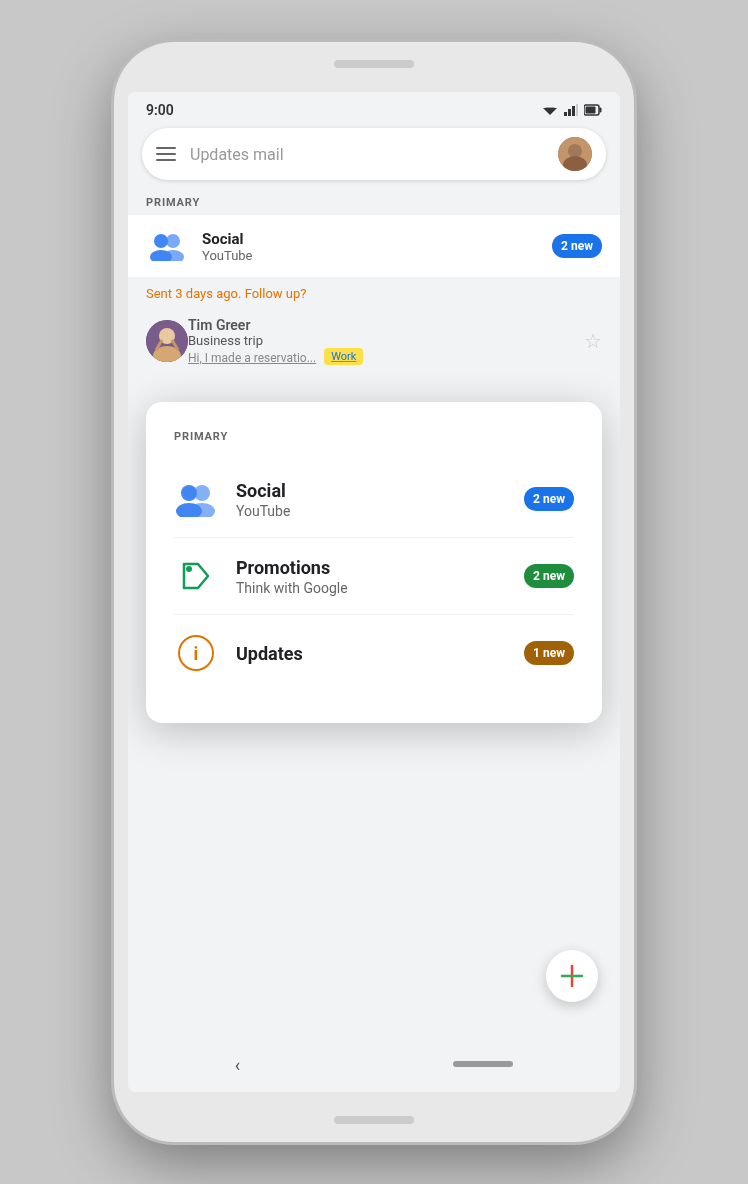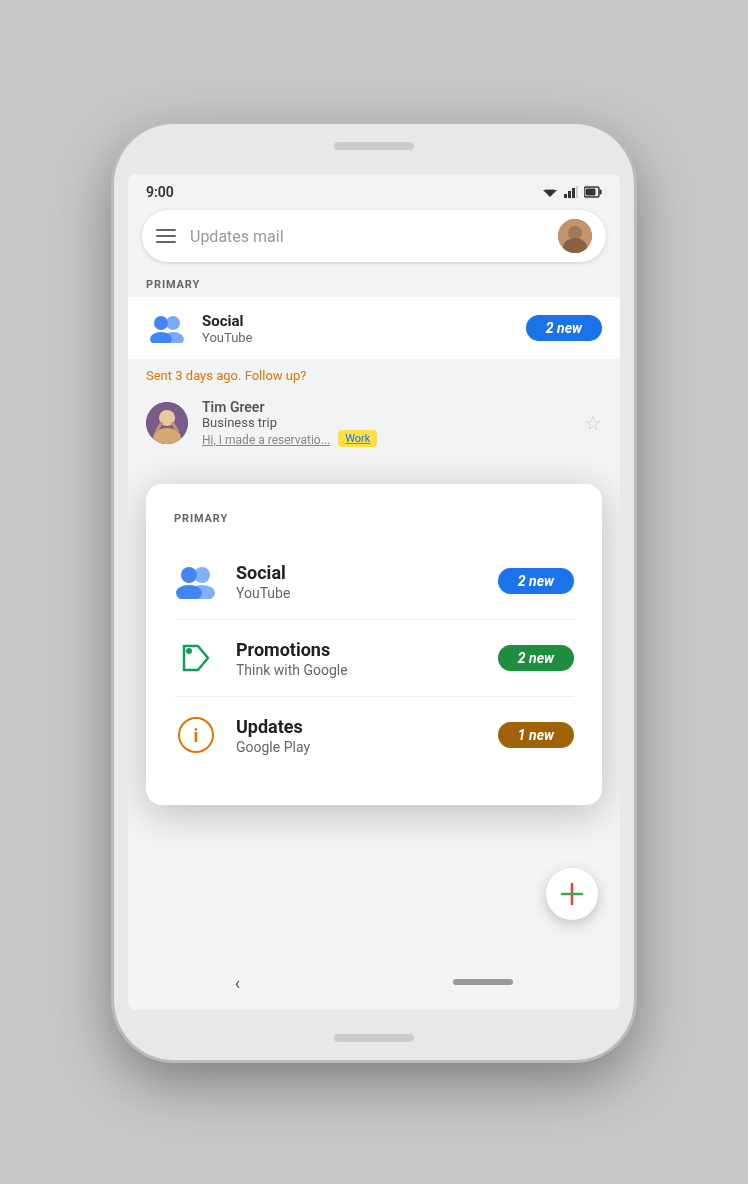--- a/index.html
+++ b/index.html
@@ -10,21 +10,21 @@
       display: flex;
       align-items: center;
       justify-content: center;
       font-family: 'Roboto', Arial, sans-serif;
       overflow: hidden;
     }
 
     
     .phone {
       width: 520px;
-      height: 936px;
+      height: 1100px;
       background: #e8e8e8;
       border-radius: 60px;
       box-shadow: 0 0 0 3px #bbb, 0 20px 60px rgba(0,0,0,0.4);
       position: relative;
       overflow: hidden;
     }
 
     .phone-top-bar {
       position: absolute;
       top: 18px;
@@ -164,26 +164,25 @@
       color: #222;
     }
 
     .inbox-item-sub {
       font-size: 13px;
       color: #666;
     }
 
     .badge {
       border-radius: 20px;
-      padding: 5px 20px;
-      font-size: 14px;
+      padding: 5px 9px;
+      font-size: 12px;
       font-weight: 700;
       color: #fff;
       flex-shrink: 0;
-      font-style: italic;
     }
 
     .badge-blue { background: #1a73e8; }
     .badge-green { background: #1e8e3e; }
     .badge-orange { background: #a16207; }
 
     
     .card-overlay {
       position: absolute;
       top: 310px;
@@ -239,21 +238,20 @@
       font-size: 14px;
       color: #666;
       margin-top: 2px;
     }
 
     
     .bg-email-item {
       display: flex;
       align-items: center;
       padding: 12px 18px;
-      gap: 14px;
       background: #f1f3f4;
     }
 
     .bg-avatar {
       width: 42px;
       height: 42px;
       border-radius: 50%;
       background: #6b4c8a;
       flex-shrink: 0;
       display: flex;
@@ -496,21 +494,20 @@
         </div>
         <div class="badge badge-green">2 new</div>
       </div>
 
       <div class="card-item">
         <div class="card-item-icon">
           <div class="info-circle">i</div>
         </div>
         <div class="card-item-content">
           <div class="card-item-title">Updates</div>
-          <div class="card-item-sub">Google Play</div>
         </div>
         <div class="badge badge-orange">1 new</div>
       </div>
     </div>
 
   </div>
 
   <div class="phone-bottom-bar"></div>
 </div>
 

